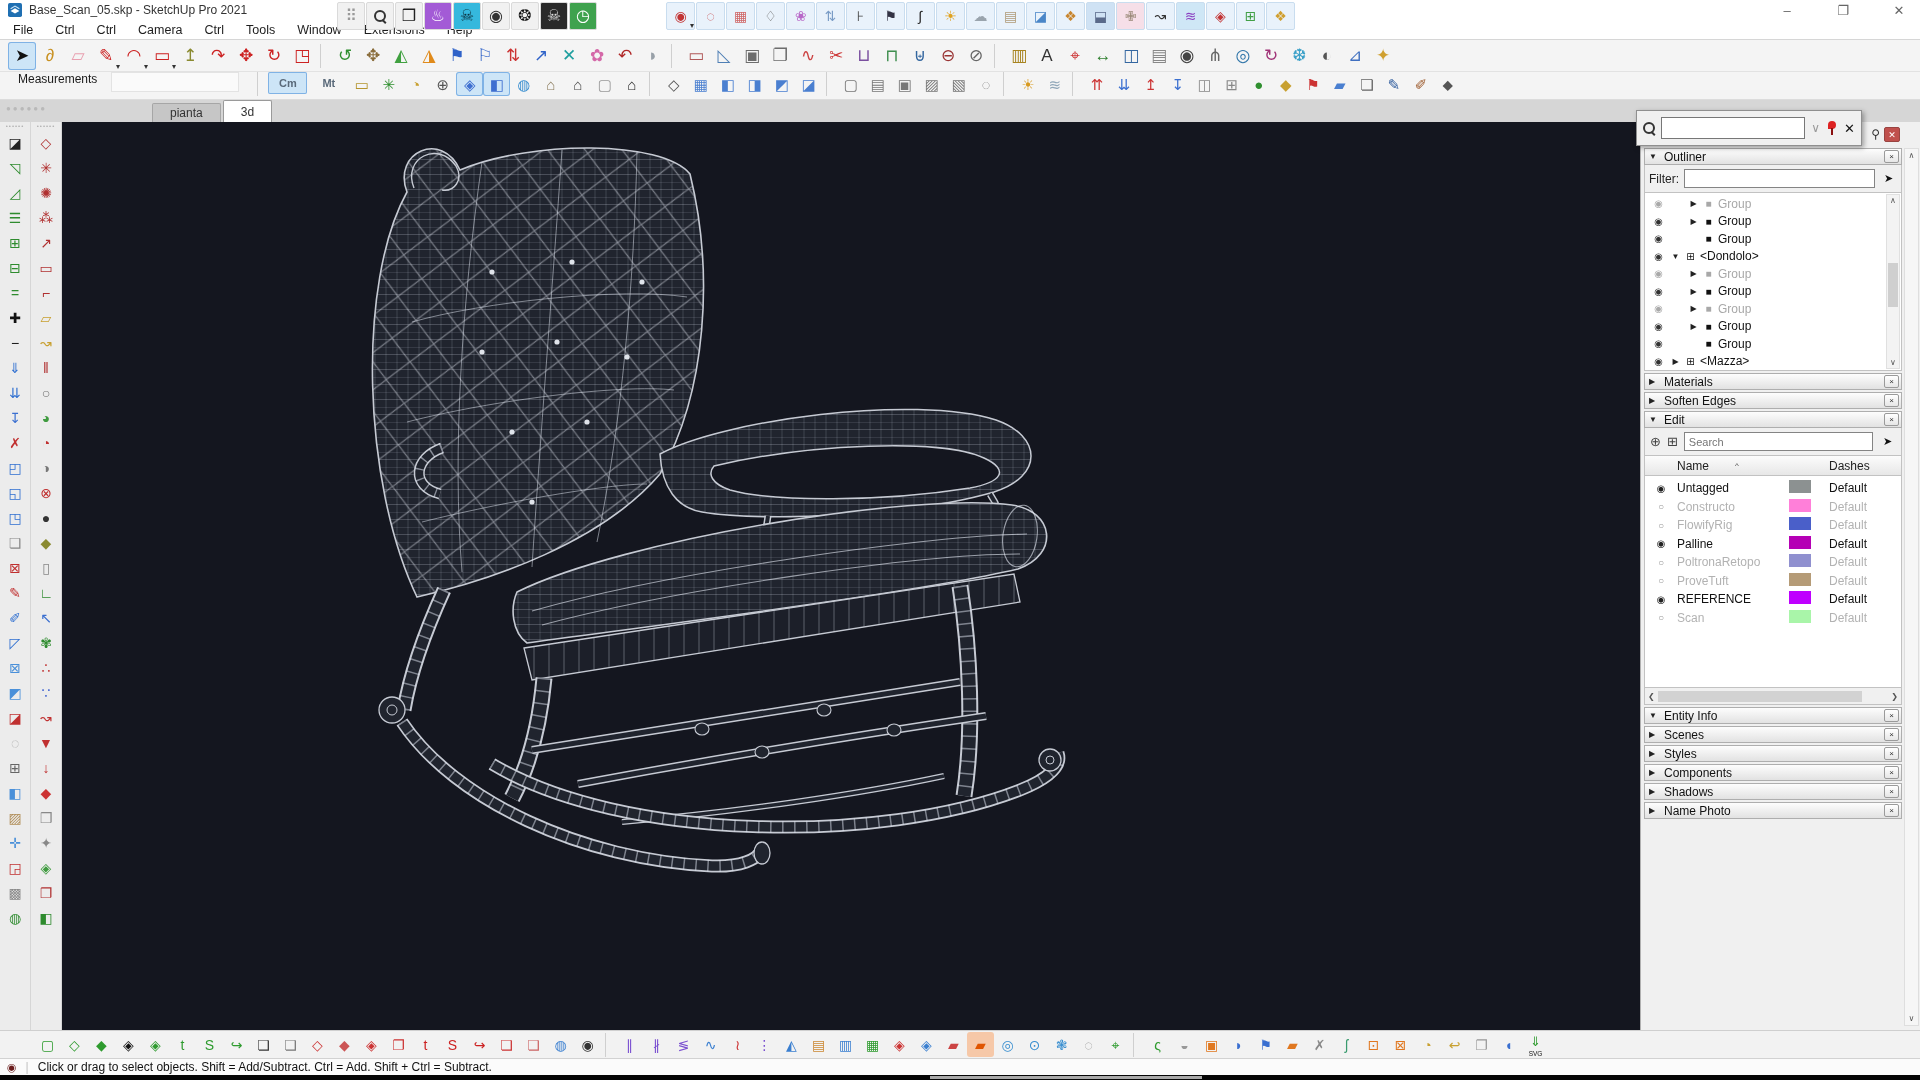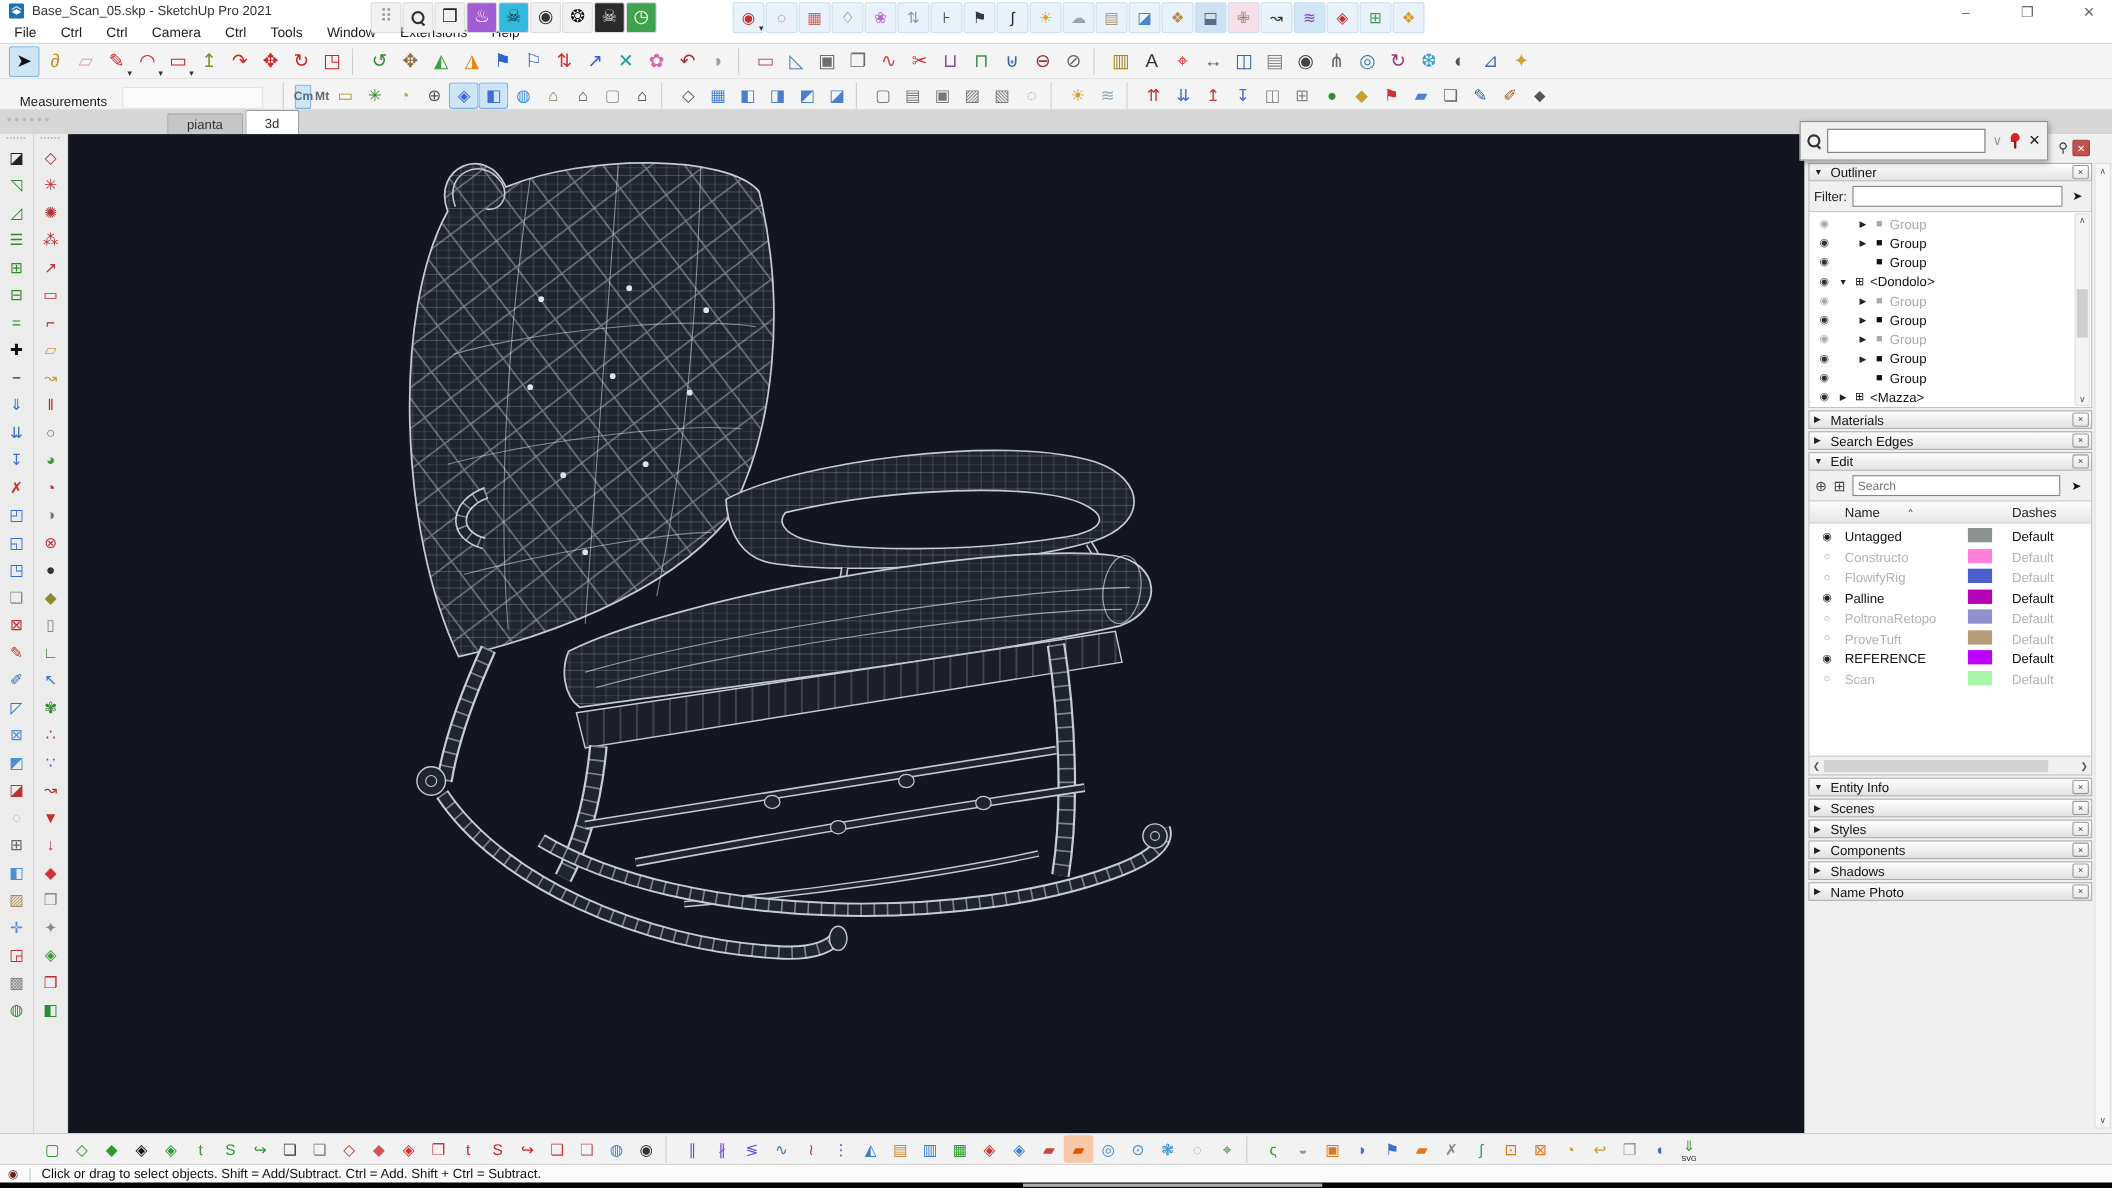--- a/index.html
+++ b/index.html
@@ -29,25 +29,25 @@
   .tbtn .dd{position:absolute;right:0;bottom:-1px;font-size:8px;color:#333;font-style:normal}
   .tbtn .sub{position:absolute;bottom:0;left:0;right:0;font-size:6.5px;color:#111;font-style:normal;text-align:center}
   .tbtn.stacked .glyph{margin-bottom:7px;font-size:13px}
   .tsep{width:7px;height:24px;border-left:1px solid #cfcfcf;margin:0 4px;flex:none}
   .css-mag{position:relative;width:12px;height:12px;display:inline-block}
   .css-mag::before{content:"";position:absolute;left:0;top:0;width:8px;height:8px;border:2px solid #333;border-radius:50%}
   .css-mag::after{content:"";position:absolute;left:9px;top:9px;width:5px;height:2px;background:#333;transform:rotate(45deg);transform-origin:0 0}
 
   .toolbar-main{height:32px;background:#f4f4f4;display:flex;align-items:center;padding-left:8px;
                 border-bottom:1px solid #e2e2e2;flex:none;overflow:hidden}
-  .toolbar-measure{height:28px;background:#f4f4f4;display:flex;align-items:flex-end;border-bottom:1px solid #dcdcdc;flex:none;overflow:hidden}
+  .toolbar-measure{height:28px;background:#f4f4f4;display:flex;align-items:flex-start;border-bottom:1px solid #dcdcdc;flex:none;overflow:hidden}
   .measure-label{font-size:12px;color:#1a1a1a;padding:0 14px 0 18px}
   .measure-input{width:128px;height:20px;border:1px solid #e3e3e3;background:#fafafa;margin-right:14px;font-size:11px;padding:0 4px}
   .toolbar-measure .tbtn{width:27px;height:24px;font-size:15px}
-  .unit-btn{width:15px;height:22px;display:inline-flex;align-items:center;justify-content:center;
+  .unit-btn{width:39px;height:22px;display:inline-flex;align-items:center;justify-content:center;
             font-size:11px;font-weight:bold;color:#5a6a7a;border-radius:2px;flex:none}
   .unit-btn.active{background:#cde5f7;box-shadow:inset 0 0 0 1px #7fb2e5}
 
   
   .scene-tabs{height:22px;background:#d6d6d6;display:flex;align-items:flex-end;padding-left:152px;gap:2px;flex:none}
   .tab{height:19px;padding:0 17px;font-size:12px;display:flex;align-items:center;background:#c6c6c6;
        border:1px solid #a6a6a6;border-bottom:none;border-radius:2px 2px 0 0;color:#333}
   .tab.active{background:#fff;height:22px;border-color:#9a9a9a}
   .tab-grip{position:absolute;left:6px;top:104px;color:#b9b9b9;font-size:8px;letter-spacing:2px}
 
@@ -983,21 +983,21 @@
           </div>
         </div>
 
       <div class="phead">
         <span class="arr">▶</span>
         <span class="ttl">Materials</span>
         <span class="pclose">×</span>
       </div>
       <div class="phead">
         <span class="arr">▶</span>
-        <span class="ttl">Search Edges</span>
+        <span class="ttl">Soften Edges</span>
         <span class="pclose">×</span>
       </div>
 
       <div class="phead">
         <span class="arr">▼</span>
         <span class="ttl">Edit</span>
         <span class="pclose">×</span>
       </div>
       <div class="tags-toolbar">
         <span class="round-btn">⊕</span>

